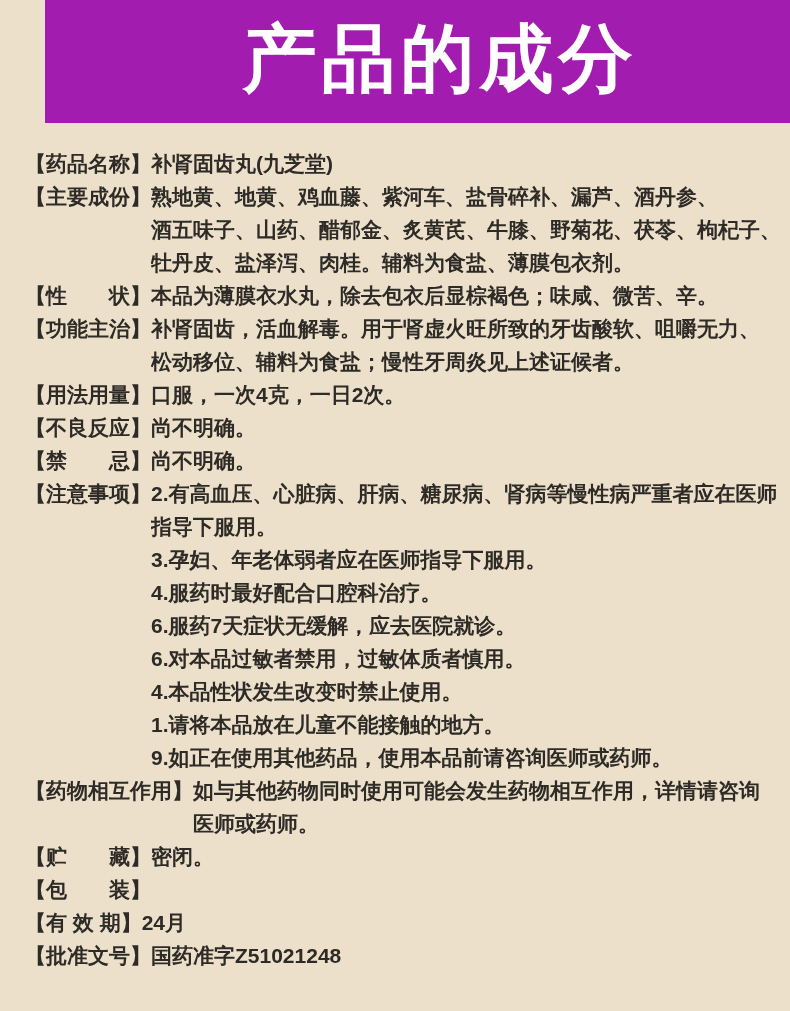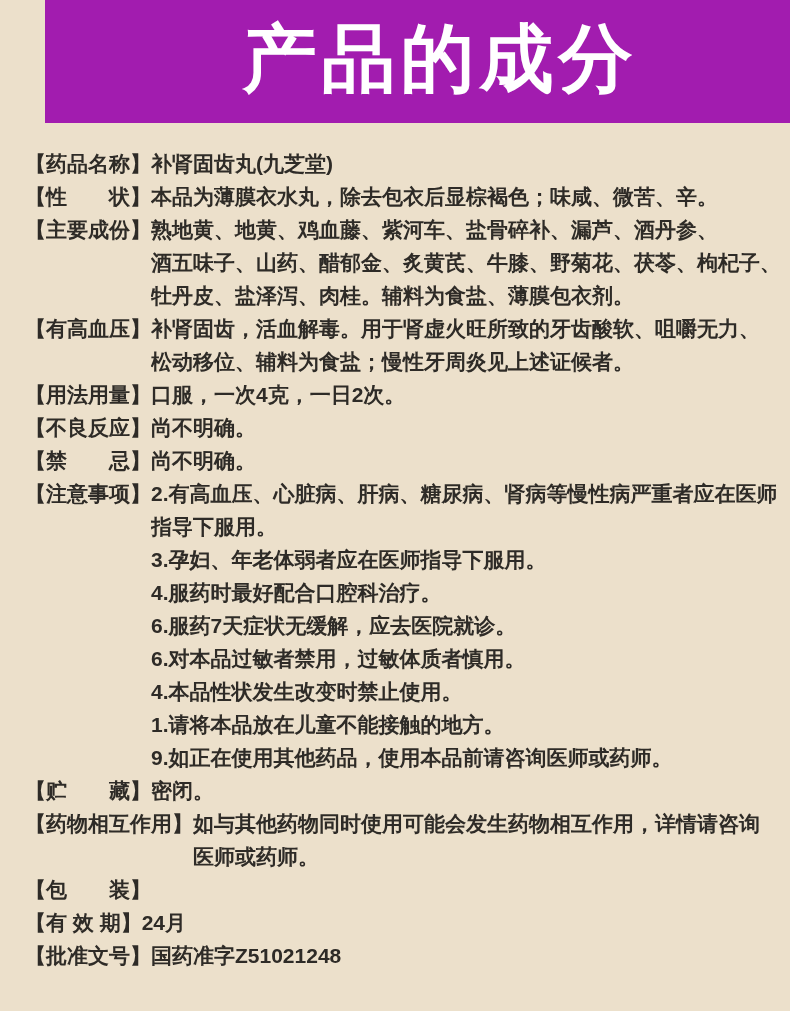--- a/index.html
+++ b/index.html
@@ -69,35 +69,35 @@
     <h1 style="color: rgb(255, 255, 255);">产品的成分</h1>
   </header>
   <main class="info-list" style="color: rgb(46, 43, 39);">
       <div class="row">
     <div class="label">【药品名称】</div>
     <div class="content">
           <div class="line">补肾固齿丸(九芝堂)</div>
         </div>
   </div>
       <div class="row">
-    <div class="label">【性　　状】</div>
-    <div class="content">
-          <div class="line">本品为薄膜衣水丸，除去包衣后显棕褐色；味咸、微苦、辛。</div>
-        </div>
-  </div>
-      <div class="row">
     <div class="label">【主要成份】</div>
     <div class="content">
           <div class="line">熟地黄、地黄、鸡血藤、紫河车、盐骨碎补、漏芦、酒丹参、</div>
           <div class="line">酒五味子、山药、醋郁金、炙黄芪、牛膝、野菊花、茯苓、枸杞子、</div>
           <div class="line">牡丹皮、盐泽泻、肉桂。辅料为食盐、薄膜包衣剂。</div>
         </div>
   </div>
       <div class="row">
-    <div class="label">【有高血压】</div>
+    <div class="label">【性　　状】</div>
+    <div class="content">
+          <div class="line">本品为薄膜衣水丸，除去包衣后显棕褐色；味咸、微苦、辛。</div>
+        </div>
+  </div>
+      <div class="row">
+    <div class="label">【功能主治】</div>
     <div class="content">
           <div class="line">补肾固齿，活血解毒。用于肾虚火旺所致的牙齿酸软、咀嚼无力、</div>
           <div class="line">松动移位、辅料为食盐；慢性牙周炎见上述证候者。</div>
         </div>
   </div>
       <div class="row">
     <div class="label">【用法用量】</div>
     <div class="content">
           <div class="line">口服，一次4克，一日2次。</div>
         </div>
@@ -121,31 +121,31 @@
           <div class="line">指导下服用。</div>
           <div class="line">3.孕妇、年老体弱者应在医师指导下服用。</div>
           <div class="line">4.服药时最好配合口腔科治疗。</div>
           <div class="line">6.服药7天症状无缓解，应去医院就诊。</div>
           <div class="line">6.对本品过敏者禁用，过敏体质者慎用。</div>
           <div class="line">4.本品性状发生改变时禁止使用。</div>
           <div class="line">1.请将本品放在儿童不能接触的地方。</div>
           <div class="line">9.如正在使用其他药品，使用本品前请咨询医师或药师。</div>
         </div>
   </div>
-      <div class="row">
-    <div class="label">【贮　　藏】</div>
-    <div class="content">
-          <div class="line">密闭。</div>
-        </div>
-  </div>
       <div class="row wide">
     <div class="label">【药物相互作用】</div>
     <div class="content">
           <div class="line">如与其他药物同时使用可能会发生药物相互作用，详情请咨询</div>
           <div class="line">医师或药师。</div>
+        </div>
+  </div>
+      <div class="row">
+    <div class="label">【贮　　藏】</div>
+    <div class="content">
+          <div class="line">密闭。</div>
         </div>
   </div>
       <div class="row">
     <div class="label">【包　　装】</div>
   </div>
       <div class="row">
     <div class="label">【有 效 期】</div>
     <div class="content">
           <div class="line">24月</div>
         </div>

